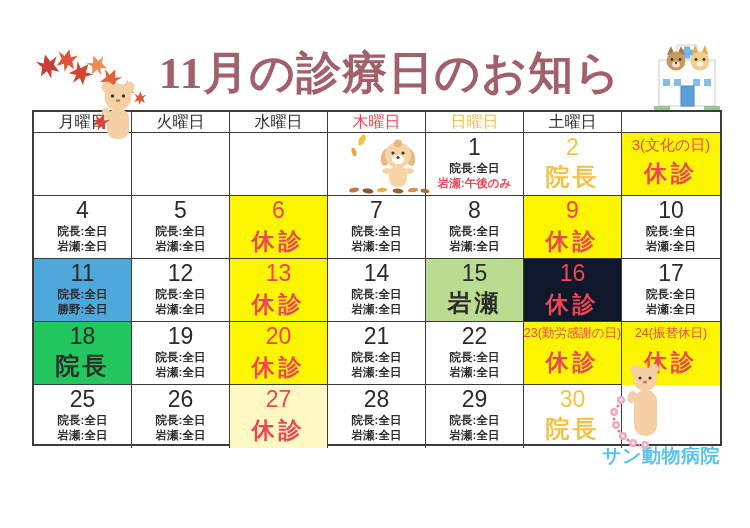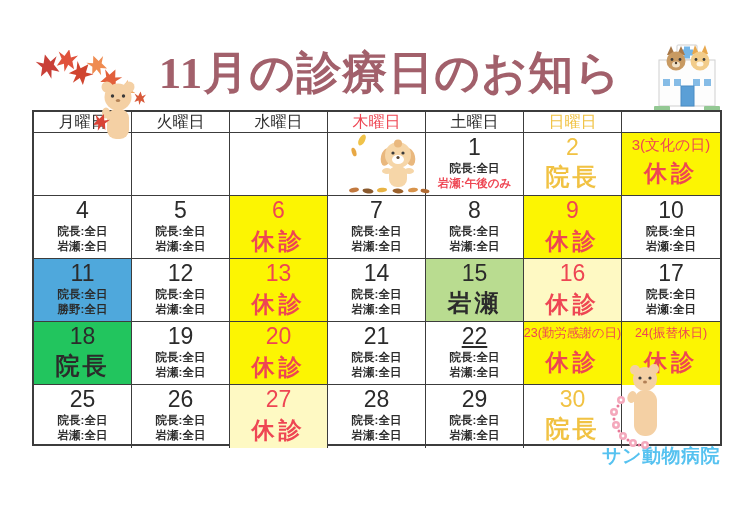--- a/index.html
+++ b/index.html
@@ -153,22 +153,22 @@
         <circle cx="20" cy="80" r="1.5"></circle>
       <circle cx="31" cy="85" r="1.5"></circle>
     </g>
   </svg>
 
   <div id="grid">
       <div class="hcell" style="color: rgb(43, 43, 43);">月曜日</div>
       <div class="hcell" style="color: rgb(43, 43, 43);">火曜日</div>
       <div class="hcell" style="color: rgb(43, 43, 43);">水曜日</div>
       <div class="hcell" style="color: rgb(238, 70, 83);">木曜日</div>
+      <div class="hcell" style="color: rgb(241, 194, 67);">日曜日</div>
       <div class="hcell" style="color: rgb(43, 43, 43);">土曜日</div>
-      <div class="hcell" style="color: rgb(241, 194, 67);">日曜日</div>
       <div class="cell"></div>
       <div class="cell"></div>
       <div class="cell"></div>
       <div class="cell"></div>
       <div class="cell"></div>
       <div class="cell">
         <div class="day-num" style="color: rgb(43, 43, 43);">1</div>
         <div class="entries">
           <div class="entry" style="color: rgb(43, 43, 43);">院長:全日</div>
           <div class="entry" style="color: rgb(238, 70, 83);">岩瀬:午後のみ</div>
@@ -247,21 +247,21 @@
         <div class="day-num" style="color: rgb(43, 43, 43);">14</div>
         <div class="entries">
           <div class="entry" style="color: rgb(43, 43, 43);">院長:全日</div>
           <div class="entry" style="color: rgb(43, 43, 43);">岩瀬:全日</div>
         </div>
       </div>
       <div class="cell" style="background: rgb(185, 220, 144);">
         <div class="day-num" style="color: rgb(43, 43, 43);">15</div>
         <div class="big-label" style="color: rgb(43, 43, 43);">岩瀬</div>
       </div>
-      <div class="cell" style="background: #fef9c3;">
+      <div class="cell" style="background: #0f172a;">
         <div class="day-num" style="color: rgb(238, 70, 83);">16</div>
         <div class="closed-label" style="color: rgb(238, 70, 83);">休診</div>
       </div>
       <div class="cell">
         <div class="day-num" style="color: rgb(43, 43, 43);">17</div>
         <div class="entries">
           <div class="entry" style="color: rgb(43, 43, 43);">院長:全日</div>
           <div class="entry" style="color: rgb(43, 43, 43);">岩瀬:全日</div>
         </div>
       </div>
@@ -281,21 +281,21 @@
         <div class="closed-label" style="color: rgb(238, 70, 83);">休診</div>
       </div>
       <div class="cell">
         <div class="day-num" style="color: rgb(43, 43, 43);">21</div>
         <div class="entries">
           <div class="entry" style="color: rgb(43, 43, 43);">院長:全日</div>
           <div class="entry" style="color: rgb(43, 43, 43);">岩瀬:全日</div>
         </div>
       </div>
       <div class="cell">
-        <div class="day-num" style="color: rgb(43, 43, 43); text-decoration: underline;">22</div>
+        <div class="day-num" style="color: rgb(43, 43, 43);">22</div>
         <div class="entries">
           <div class="entry" style="color: rgb(43, 43, 43);">院長:全日</div>
           <div class="entry" style="color: rgb(43, 43, 43);">岩瀬:全日</div>
         </div>
       </div>
       <div class="cell" style="background: rgb(252, 245, 2);">
         <div class="day-small" style="font-size: 12.5px; color: rgb(238, 70, 83);">23(勤労感謝の日)</div>
         <div class="closed-label" style="color: rgb(238, 70, 83);">休診</div>
       </div>
       <div class="cell lastrow" style="background: rgb(252, 245, 2);">

